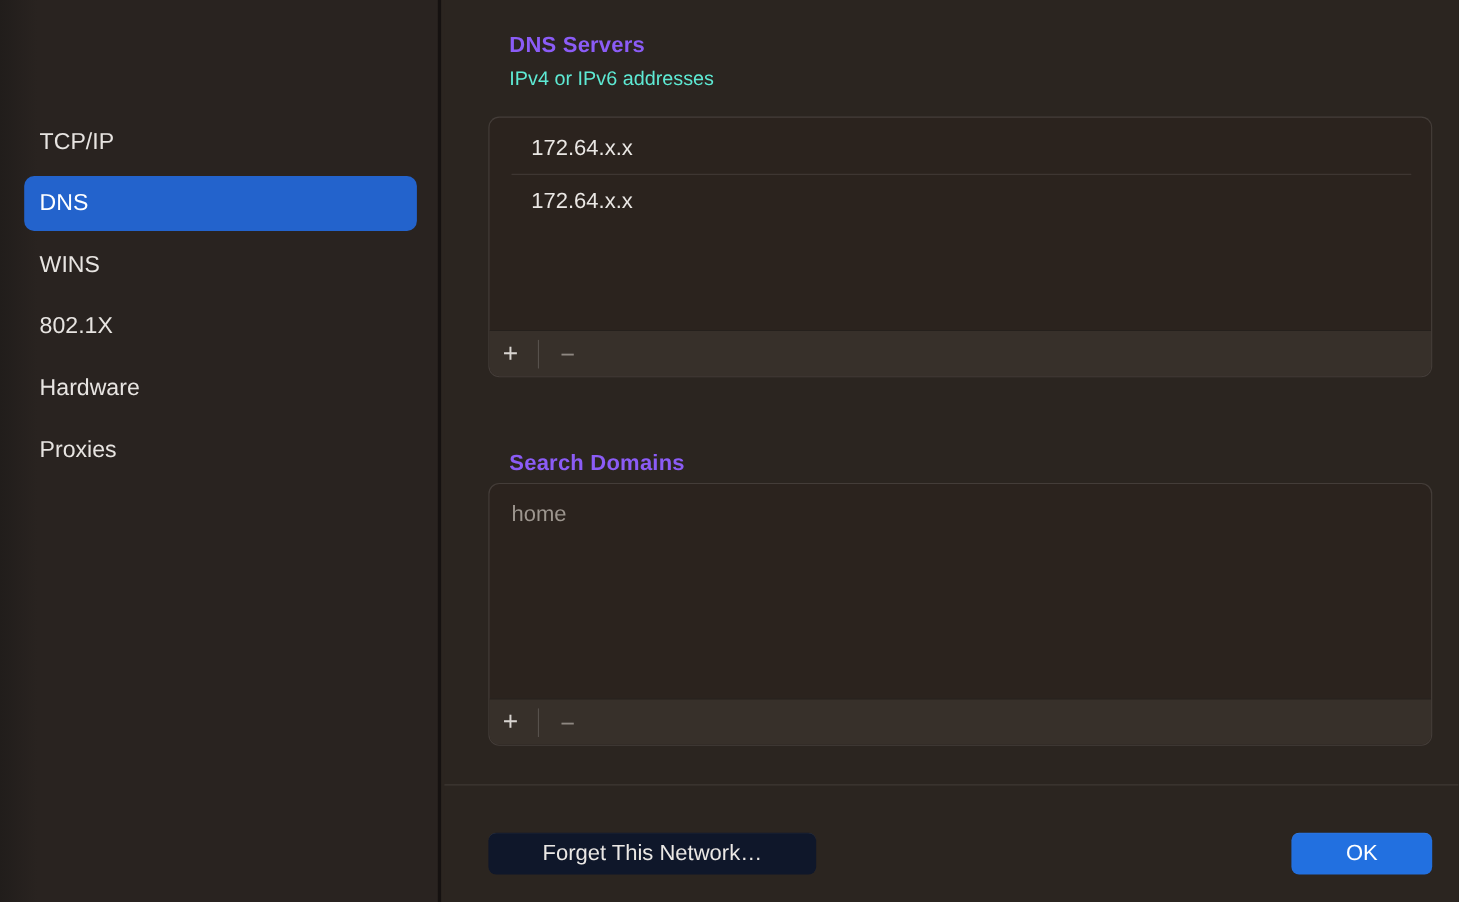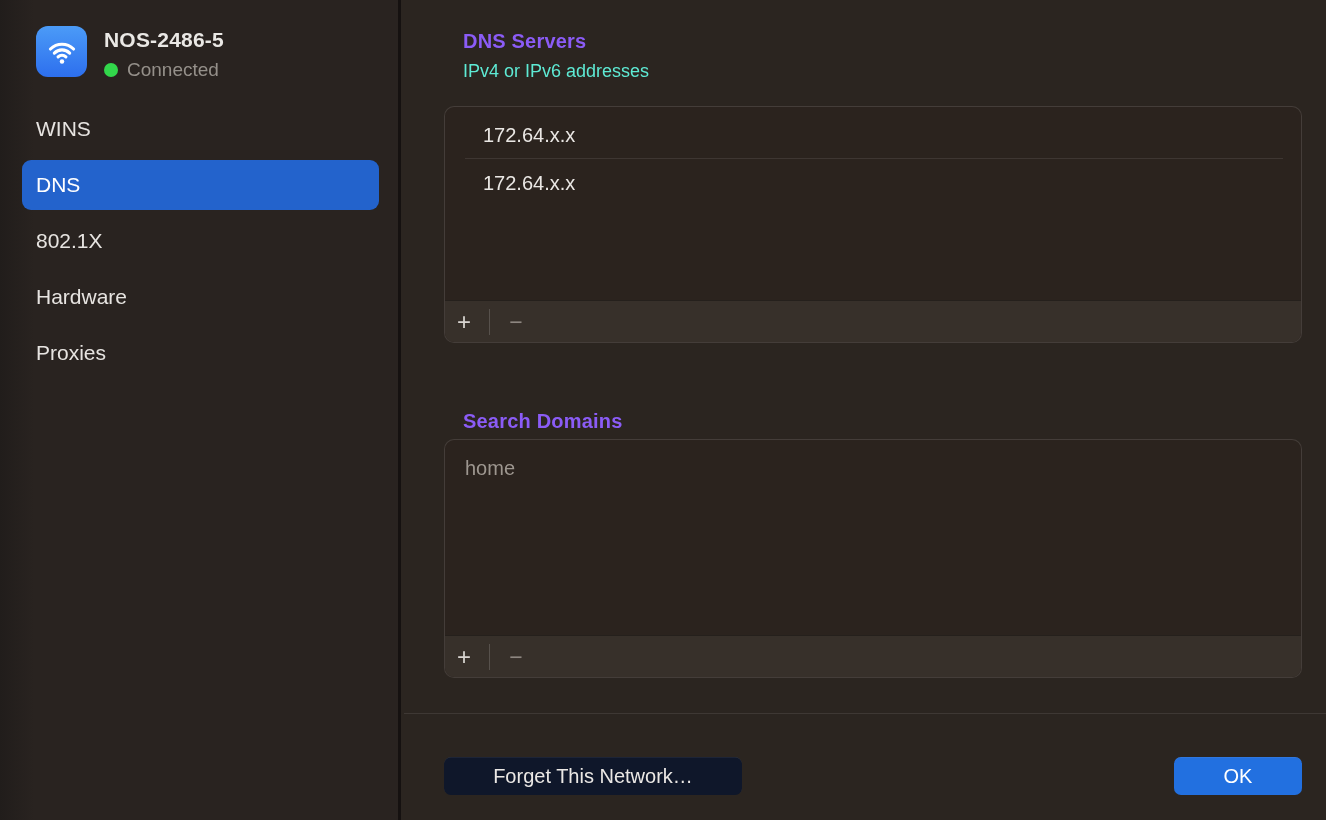--- a/index.html
+++ b/index.html
@@ -122,47 +122,33 @@
   .btn-forget { left: 40px; width: 298px; background: #0f172a; }
   .btn-cancel { left: 626px; width: 128px; background: #6b6460; }
   .btn-ok     { left: 770px; width: 128px; background: #2270e0; color: #ffffff; }
 </style>
 </head>
 <body>
 
 <div class="window">
 
   <aside class="sidebar">
-    <div class="conn-header">
-      <div class="wifi-badge">
-        <svg viewBox="0 0 24 24" fill="none" stroke="#ffffff" stroke-width="2.1" stroke-linecap="round">
-          <path d="M 4.3 10.0 A 11 11 0 0 1 19.7 10.0"></path>
-          <path d="M 6.9 12.7 A 7.3 7.3 0 0 1 17.1 12.7"></path>
-          <path d="M 9.4 15.3 A 3.7 3.7 0 0 1 14.6 15.3"></path>
-          <circle cx="12" cy="18.3" r="1.5" fill="#ffffff" stroke="none"></circle>
-        </svg>
-      </div>
-      <div class="conn-meta">
-        <div class="conn-name">NOS-2486-5</div>
-        <div class="conn-status">
-          <span class="status-dot" style="background: rgb(50, 215, 75);"></span>
-          <span class="status-text">Connected</span>
-        </div>
-      </div>
-    </div>
 
     <nav class="nav">
 
-
-        <div class="nav-item">
-          <span>WINS</span>
+        <div class="nav-item">
+          <span>TCP/IP</span>
         </div>
 
         <div class="nav-item selected" style="background: rgb(35, 99, 204);">
           <span>DNS</span>
+        </div>
+
+        <div class="nav-item">
+          <span>WINS</span>
         </div>
 
         <div class="nav-item">
           <span>802.1X</span>
         </div>
 
         <div class="nav-item">
           <span>Hardware</span>
         </div>
 

